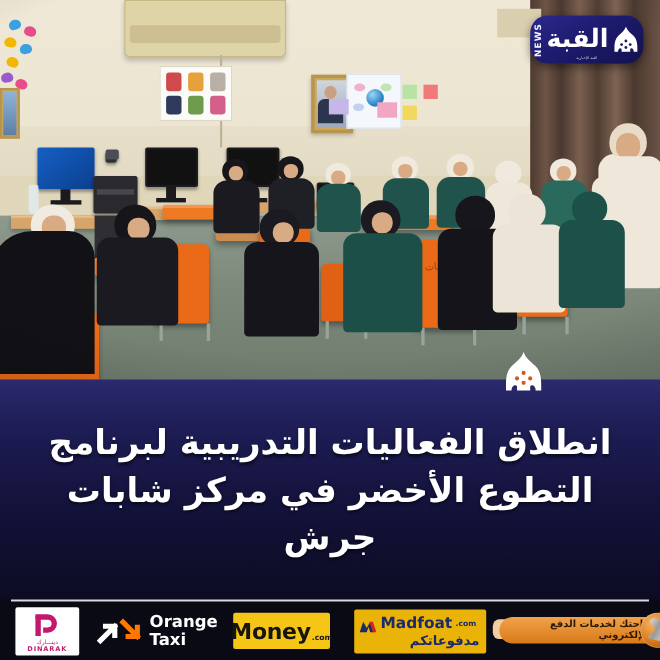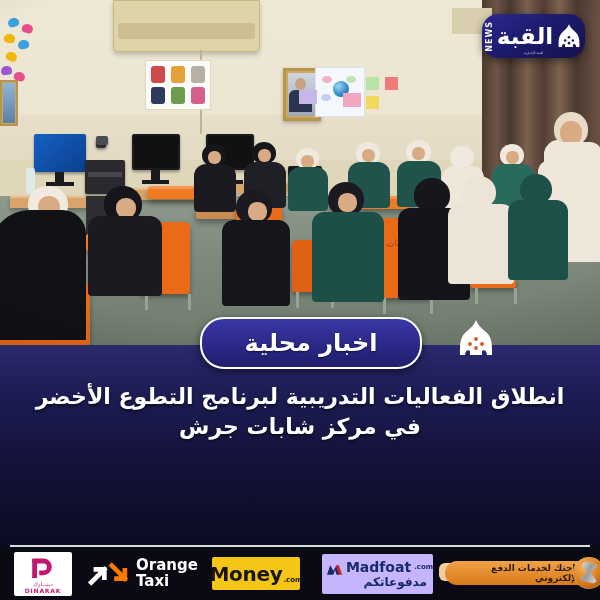--- a/index.html
+++ b/index.html
@@ -84,39 +84,39 @@
   
   .band{position:absolute;left:0;top:345px;width:600px;height:200px;
         background:linear-gradient(180deg,#2a2a6e 0%,#1e1d56 22%,#14133c 55%,#0b0b22 100%);}
   .badge{position:absolute;left:200px;top:317px;width:218px;height:48px;border-radius:24px;
          background:linear-gradient(180deg,#3a38a6 0%,#2a2886 55%,#201e6c 100%);
          border:2px solid #ffffff;box-shadow:0 3px 9px rgba(0,0,0,.5);
          display:flex;align-items:center;justify-content:center;}
   .badge span{color:#fff;font-size:24px;font-weight:bold;direction:rtl;text-shadow:0 1px 2px rgba(0,0,0,.5);}
   .dome-badge{position:absolute;left:455px;top:318px;width:42px;height:40px;}
   .headline{position:absolute;left:14px;top:382px;width:572px;color:#fff;direction:rtl;text-align:center;
-            font-size:22px;font-weight:bold;line-height:1.38;letter-spacing:0;
+            font-size:31px;font-weight:bold;line-height:1.38;letter-spacing:0;
             text-shadow:0 2px 3px rgba(0,0,0,.55);}
 
   
   .sep{position:absolute;left:10px;top:545px;width:580px;height:2px;background:#d8dadf;}
   .sponsors{position:absolute;left:0;top:547px;width:600px;height:53px;background:#0a0a14;
             display:flex;align-items:center;}
   .sp{position:relative;flex:0 0 auto;}
   .sp-dinarak{margin-left:14px;width:58px;height:44px;background:#fff;border-radius:2px;position:relative;}
   .dnk-mark{position:absolute;left:14px;top:5px;width:28px;height:24px;}
   .dnk-ar{position:absolute;left:0;right:0;top:29px;text-align:center;color:#c2186f;font-size:5.5px;direction:rtl;letter-spacing:1px;}
   .dnk-en{position:absolute;left:0;right:0;top:35px;text-align:center;color:#c2186f;font-size:6px;font-weight:bold;letter-spacing:.8px;}
   .sp-om{margin-left:16px;display:flex;align-items:center;gap:6px;}
   .om-arrows{position:relative;width:42px;height:28px;}
   .om-txt{color:#fff;font-size:15px;font-weight:bold;line-height:1.02;}
   .sp-taxi{margin-left:14px;width:88px;height:33px;background:#f5c518;border-radius:2px;display:flex;align-items:center;justify-content:center;}
   .taxi-t{color:#16160f;font-size:20px;font-weight:bold;letter-spacing:-.3px;}
   .taxi-com{color:#16160f;font-size:7px;font-weight:bold;align-self:flex-end;margin-bottom:6px;margin-left:1px;}
-  .sp-madfoat{margin-left:22px;width:84px;height:40px;background:#c4b5fd;border-radius:2px;position:relative;padding-left:27px;}
+  .sp-madfoat{margin-left:22px;width:120px;height:40px;background:#eab308;border-radius:2px;position:relative;}
   .mdf-row{position:absolute;left:5px;top:6px;display:flex;align-items:center;gap:3px;}
   .mdf-m{width:16px;height:12px;position:relative;}
   .mdf-name{color:#1b2a6b;font-size:14px;font-weight:bold;line-height:1;}
   .mdf-com{color:#1b2a6b;font-size:7px;font-weight:bold;}
   .mdf-ar{position:absolute;right:6px;top:21px;color:#1b2a6b;font-size:12px;font-weight:bold;direction:rtl;}
   .sp-ebanner{margin-left:6px;position:relative;width:168px;height:34px;}
   .eb-pill{position:absolute;left:6px;top:4px;width:152px;height:24px;border-radius:12px;
            background:linear-gradient(180deg,#f0a24a,#d97a18);}
   .eb-txt{position:absolute;left:14px;top:4px;width:128px;height:24px;display:flex;align-items:center;justify-content:flex-end;
           color:#2b1a05;font-size:9px;font-weight:bold;direction:rtl;}
@@ -331,23 +331,20 @@
           <circle cx="14" cy="27" r="2" fill="#1d1b6e"></circle>
         <circle cx="26" cy="27" r="2" fill="#1d1b6e"></circle>
           <circle cx="20" cy="31" r="2" fill="#1d1b6e"></circle>
       </svg>
     </span>
     <span class="logo-sub">القبة الإخبارية</span>
   </div>
 
   <div class="band"></div>
 
-  <div class="badge">
-    <span>اخبار محلية</span>
-  </div>
 
   <span class="dome-badge">
     <svg viewBox="0 0 40 40" width="42" height="40" aria-hidden="true">
       <path d="M20 2 C22 8 27 11 31 15 C35 19 36 25 36 31 L36 37 L31 37 C31 33 28 31 26 33 L26 37 L14 37 L14 33 C12 31 9 33 9 37 L4 37 L4 31 C4 25 5 19 9 15 C13 11 18 8 20 2 Z" fill="#ffffff"></path>
       <circle cx="20" cy="21" r="1.9" fill="#d05a20"></circle>
         <circle cx="14" cy="26" r="1.9" fill="#d05a20"></circle>
       <circle cx="26" cy="26" r="1.9" fill="#d05a20"></circle>
         <circle cx="20" cy="30" r="1.9" fill="#d05a20"></circle>
     </svg>
   </span>

